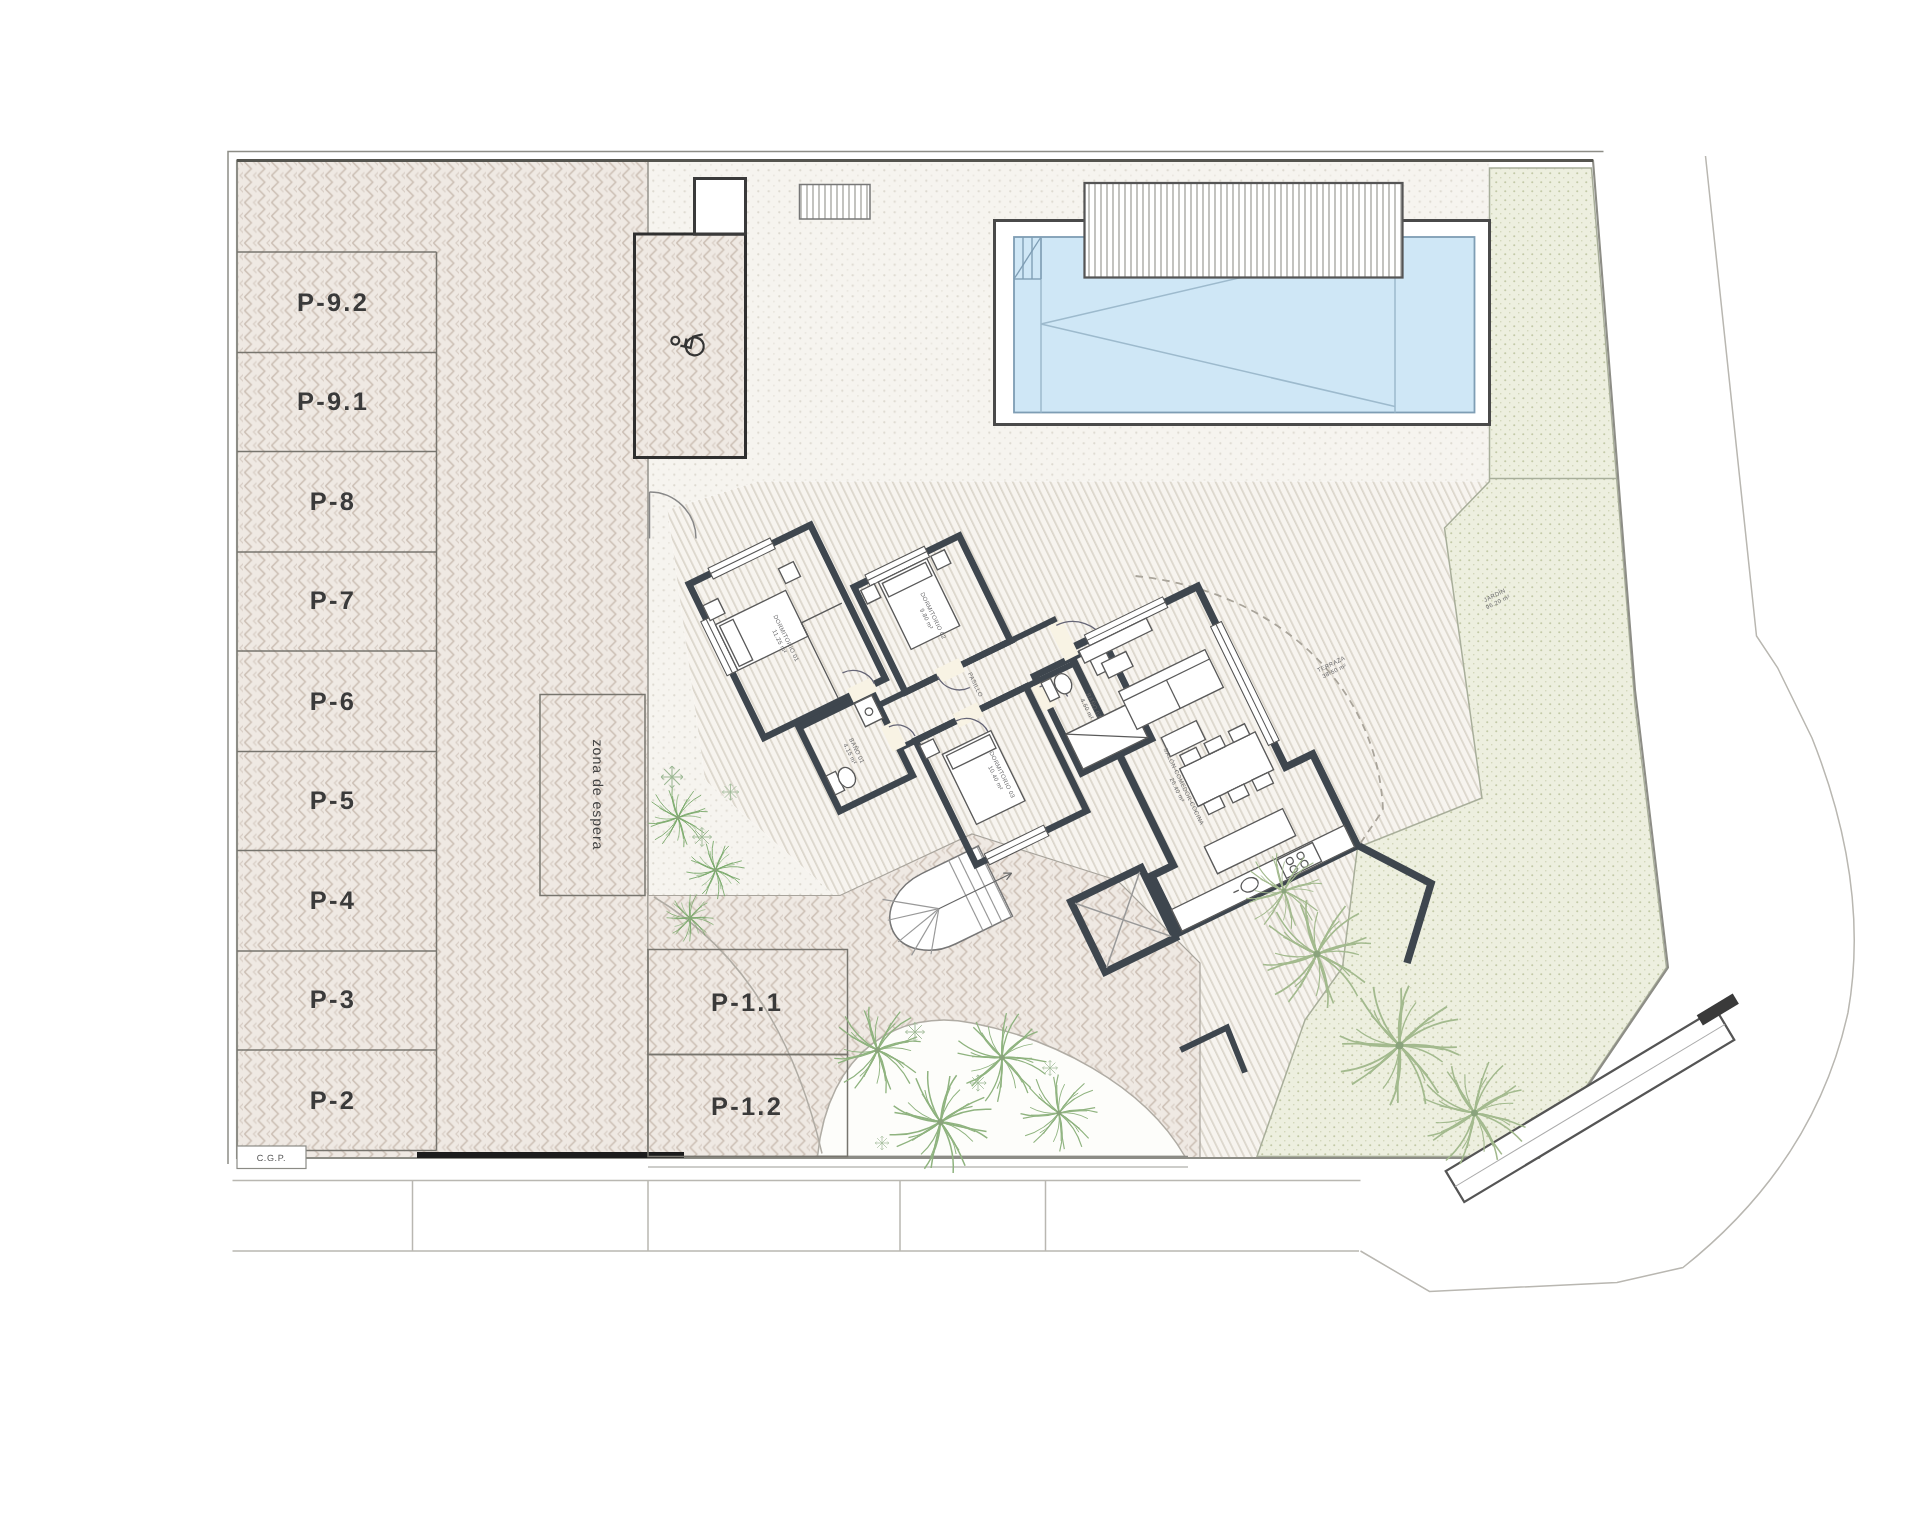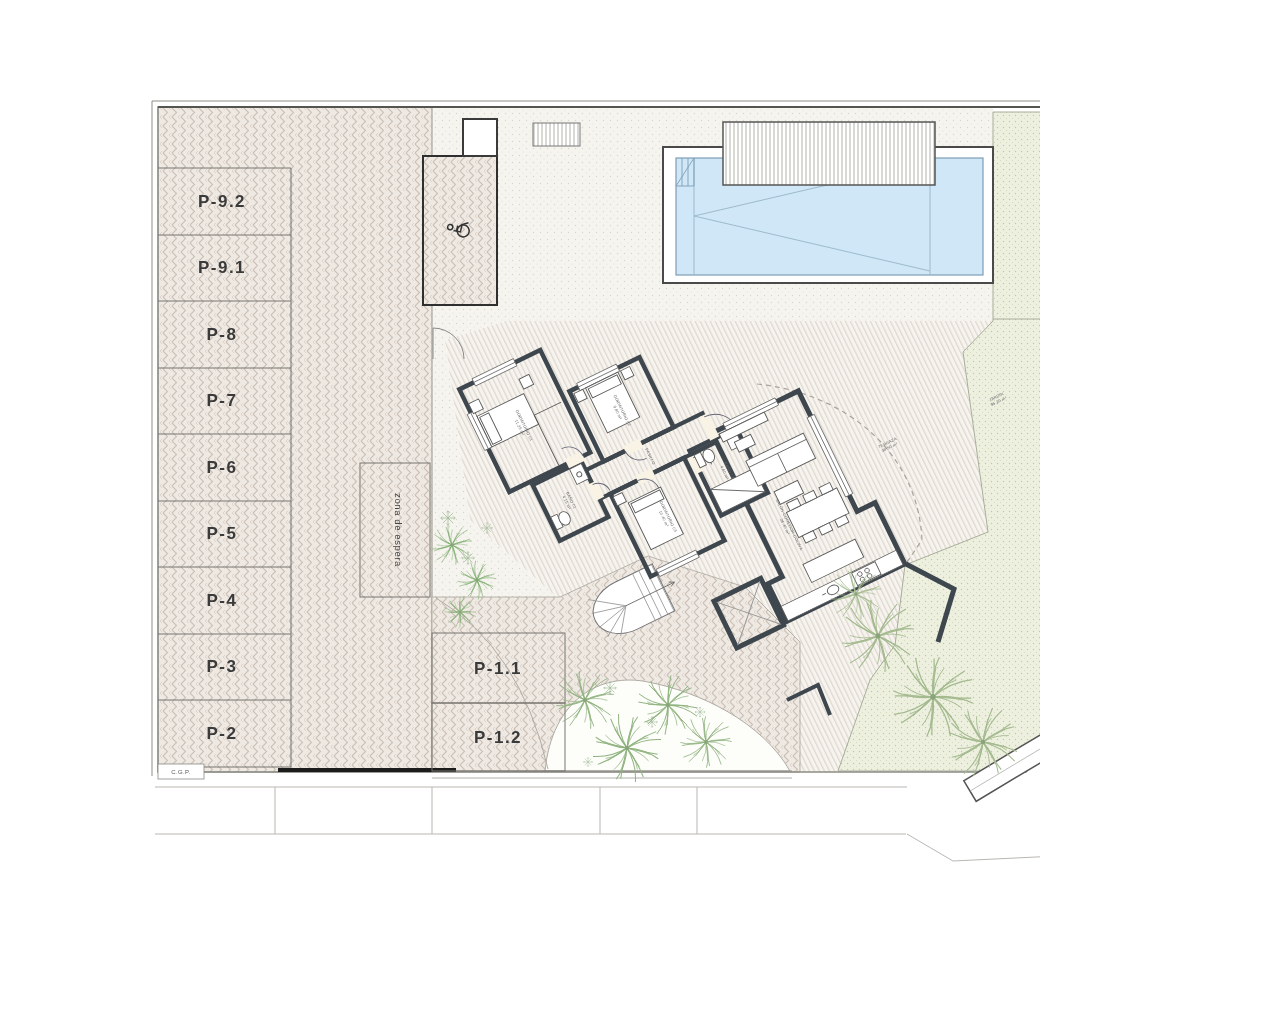--- a/index.html
+++ b/index.html
@@ -1,16 +1,16 @@
 <!DOCTYPE html>
 <html><head>
 <meta charset="utf-8">
 <style>
   html,body{margin:0;padding:0;background:#ffffff;}
-  .stage{width:1040px;height:1024px;position:relative;background:#fff;overflow:hidden;}
+  .stage{width:1280px;height:1024px;position:relative;background:#fff;overflow:hidden;}
   svg{display:block;}
   text{font-family:"Liberation Sans", sans-serif;}
   .pklbl{font-size:17px;font-weight:600;letter-spacing:1.5px;fill:#3a3a3a;text-anchor:middle;}
   .zonalbl{font-size:9.5px;letter-spacing:.6px;fill:#444;text-anchor:middle;}
   .roomlbl{font-size:4px;letter-spacing:.2px;fill:#68686a;text-anchor:middle;}
   .cgplbl{font-size:6px;fill:#555;text-anchor:middle;letter-spacing:.4px;}
   .wall{stroke:#3e464e;fill:none;}
   .furn{stroke:#5a5a5a;stroke-width:.9;fill:#ffffff;}
   .thin{stroke:#8d8d86;fill:none;}
 </style>

